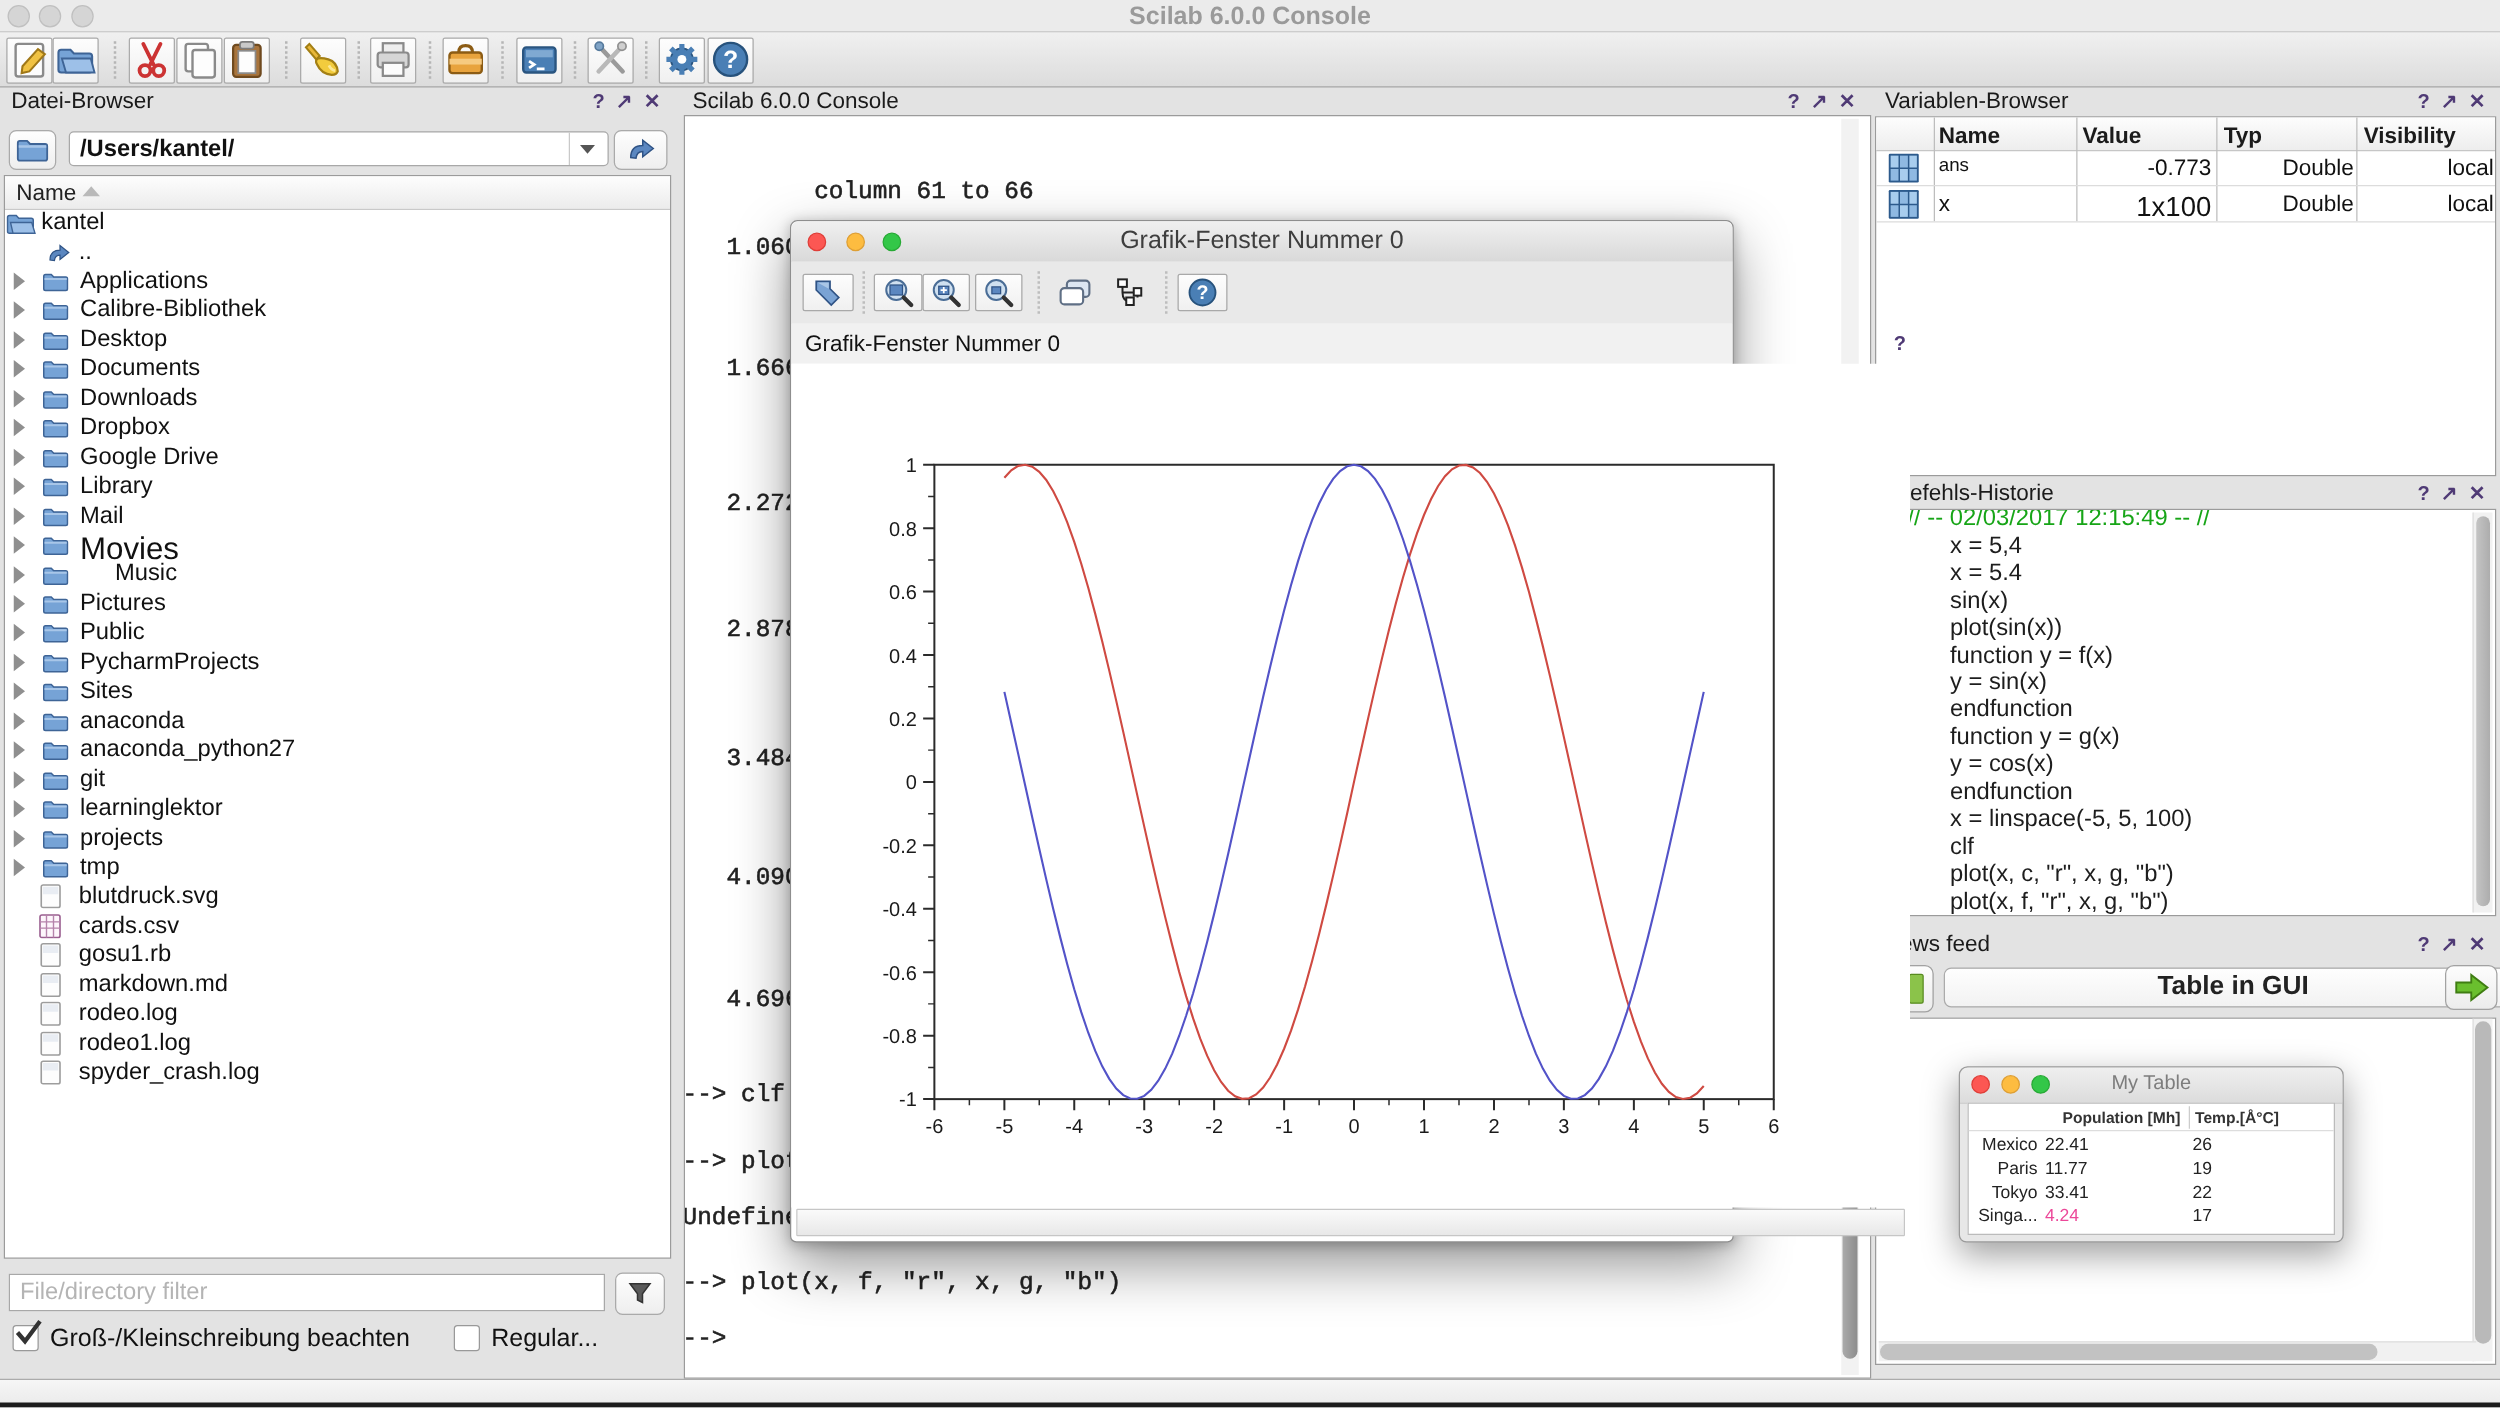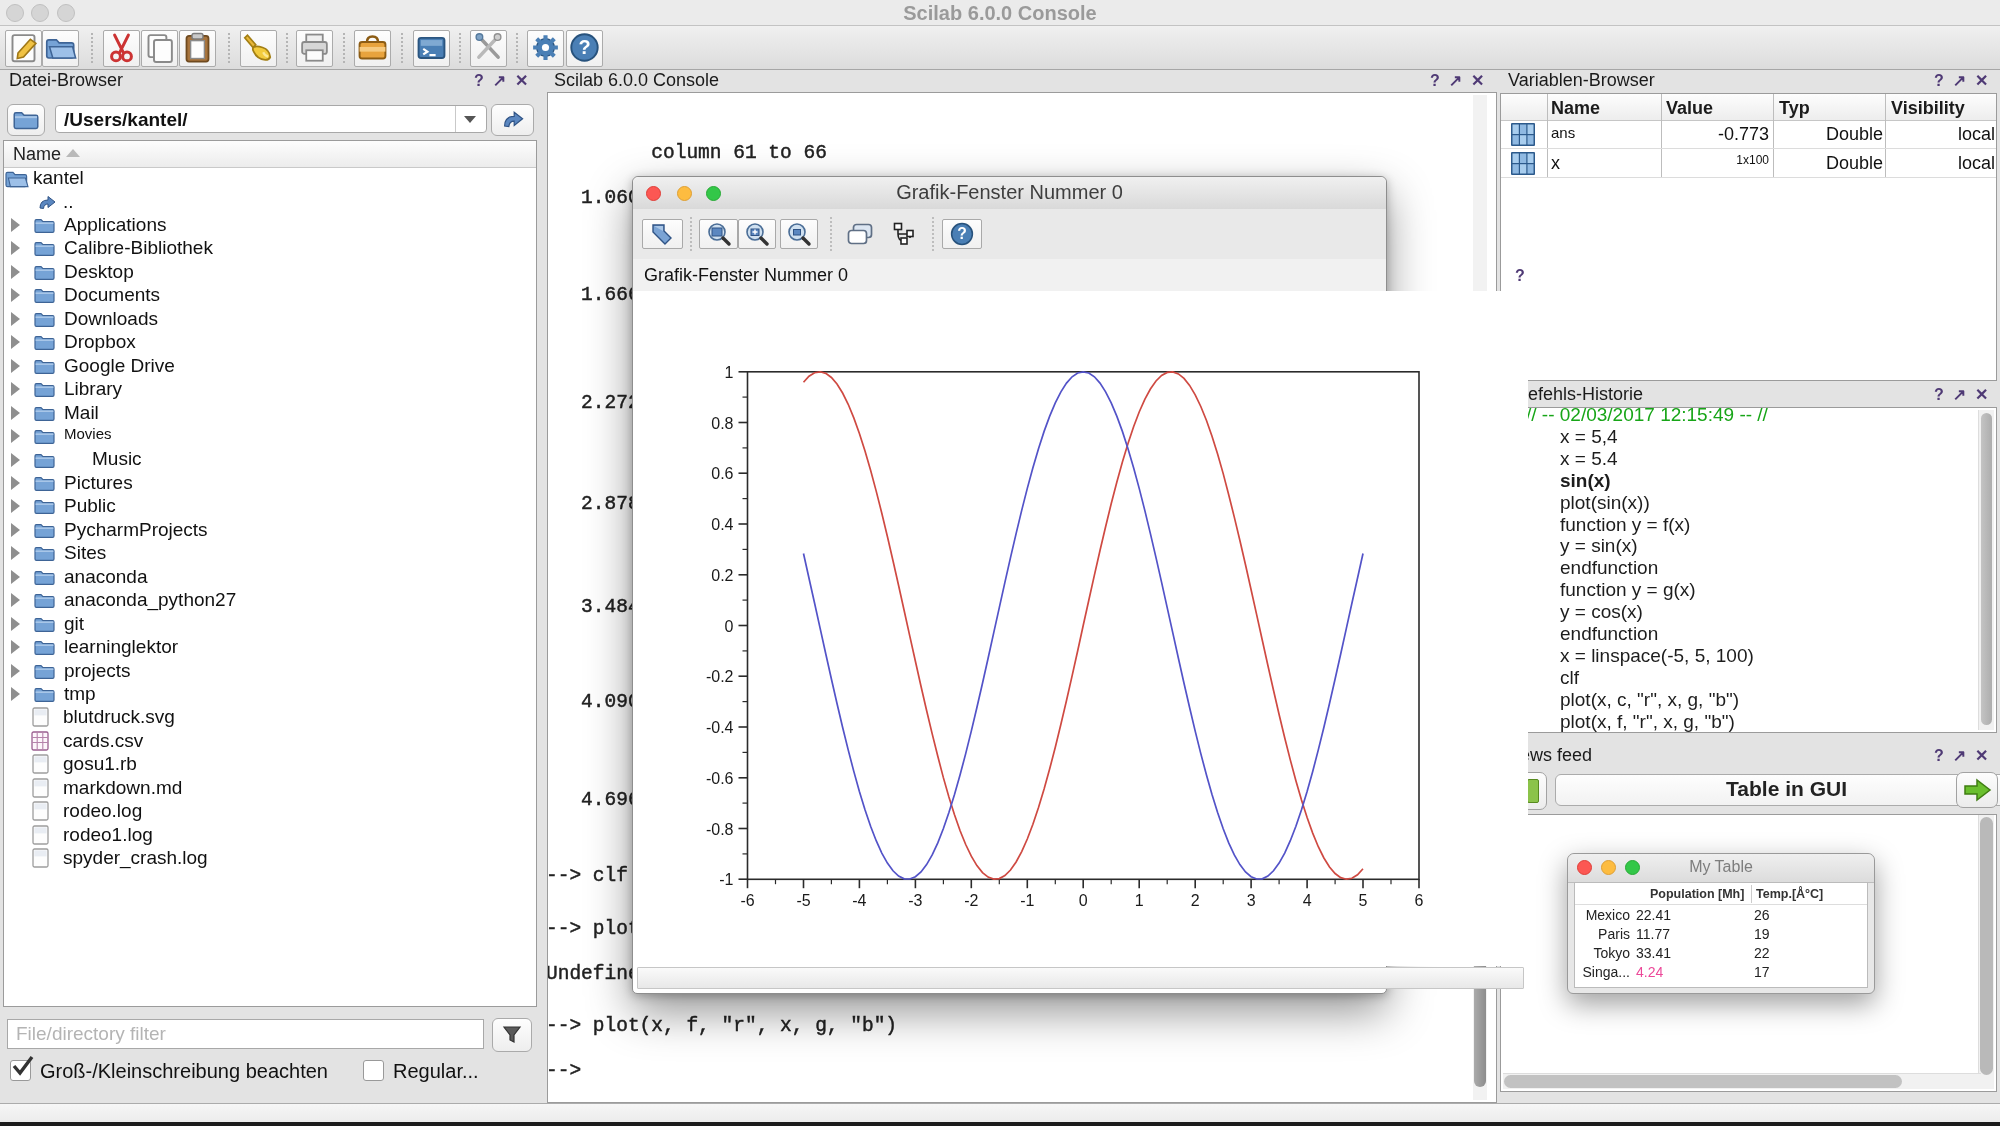--- a/index.html
+++ b/index.html
@@ -205,21 +205,21 @@
 <svg class="abs" style="left:30px;top:263.5999999999999px" width="21" height="17" viewBox="0 0 21 17">
 <path d="M1 4 Q1 2.6 2.4 2.6 L7 2.6 L9 4.6 L18.6 4.6 Q20 4.6 20 6 L20 14 Q20 15.4 18.6 15.4 L2.4 15.4 Q1 15.4 1 14 Z" fill="#76a3d6" stroke="#3e6496" stroke-width="1.2"></path>
 <path d="M1.6 6.2 L19.4 6.2" stroke="#a8c6e8" stroke-width="1.6"></path>
 </svg>
 <div class="abs" style="left:60px;top:261px;font-size:19px;color:#111;">Mail</div>
 <span class="abs" style="left:7px;top:288.0499999999999px;width:0;height:0;border-top:7px solid transparent;border-bottom:7px solid transparent;border-left:9px solid #8f8f8f;"></span>
 <svg class="abs" style="left:30px;top:287.0499999999999px" width="21" height="17" viewBox="0 0 21 17">
 <path d="M1 4 Q1 2.6 2.4 2.6 L7 2.6 L9 4.6 L18.6 4.6 Q20 4.6 20 6 L20 14 Q20 15.4 18.6 15.4 L2.4 15.4 Q1 15.4 1 14 Z" fill="#76a3d6" stroke="#3e6496" stroke-width="1.2"></path>
 <path d="M1.6 6.2 L19.4 6.2" stroke="#a8c6e8" stroke-width="1.6"></path>
 </svg>
-<div class="abs" style="left:60px;top:284px;font-size:15px;color:#111;">Movies</div>
+<div class="abs" style="left:60px;top:284px;font-size:25px;color:#111;">Movies</div>
 <span class="abs" style="left:7px;top:311.4999999999999px;width:0;height:0;border-top:7px solid transparent;border-bottom:7px solid transparent;border-left:9px solid #8f8f8f;"></span>
 <svg class="abs" style="left:30px;top:310.4999999999999px" width="21" height="17" viewBox="0 0 21 17">
 <path d="M1 4 Q1 2.6 2.4 2.6 L7 2.6 L9 4.6 L18.6 4.6 Q20 4.6 20 6 L20 14 Q20 15.4 18.6 15.4 L2.4 15.4 Q1 15.4 1 14 Z" fill="#76a3d6" stroke="#3e6496" stroke-width="1.2"></path>
 <path d="M1.6 6.2 L19.4 6.2" stroke="#a8c6e8" stroke-width="1.6"></path>
 </svg>
 <div class="abs" style="left:60px;top:307px;font-size:19px;color:#111;margin-left:28px;">Music</div>
 <span class="abs" style="left:7px;top:334.9499999999999px;width:0;height:0;border-top:7px solid transparent;border-bottom:7px solid transparent;border-left:9px solid #8f8f8f;"></span>
 <svg class="abs" style="left:30px;top:333.9499999999999px" width="21" height="17" viewBox="0 0 21 17">
 <path d="M1 4 Q1 2.6 2.4 2.6 L7 2.6 L9 4.6 L18.6 4.6 Q20 4.6 20 6 L20 14 Q20 15.4 18.6 15.4 L2.4 15.4 Q1 15.4 1 14 Z" fill="#76a3d6" stroke="#3e6496" stroke-width="1.2"></path>
 <path d="M1.6 6.2 L19.4 6.2" stroke="#a8c6e8" stroke-width="1.6"></path>
@@ -387,33 +387,33 @@
 <svg class="abs" style="left:9px;top:57px" width="26" height="25" viewBox="0 0 26 25">
 <rect x="1" y="1" width="24" height="23" fill="#2c5a8c" rx="1"></rect>
 <rect x="2.5" y="2.5" width="6.3" height="9.5" fill="#a8cdee"></rect>
       <rect x="10" y="2.5" width="6.3" height="9.5" fill="#8fb9e2"></rect>
       <rect x="17.5" y="2.5" width="6" height="9.5" fill="#a8cdee"></rect>
 <rect x="2.5" y="13.2" width="6.3" height="9.3" fill="#8fb9e2"></rect>
       <rect x="10" y="13.2" width="6.3" height="9.3" fill="#a8cdee"></rect>
       <rect x="17.5" y="13.2" width="6" height="9.3" fill="#8fb9e2"></rect>
 </svg>
 <div class="abs" style="left:50px;top:59px;font-size:18px;color:#111;">x</div>
-<div class="abs" style="left:60px;top:59px;width:208px;text-align:right;font-size:12px;color:#111;">1x100</div>
+<div class="abs" style="left:60px;top:59px;width:208px;text-align:right;font-size:22px;color:#111;">1x100</div>
 <div class="abs" style="left:174px;top:59px;width:208px;text-align:right;font-size:18px;color:#111;">Double</div>
 <div class="abs" style="left:286px;top:59px;width:208px;text-align:right;font-size:18px;color:#111;">local</div>
 </div>
 
 <div class="abs hdr" style="left:1516px;top:384px;">Befehls-Historie</div>
 <div class="abs picons" style="left:1934px;top:385px;">?&nbsp;&nbsp;↗&nbsp;&nbsp;✕</div>
 <div class="abs whitebox" style="left:1500px;top:407px;width:497px;height:326px;box-sizing:border-box;overflow:hidden;" id="histbox">
   <div id="histlines">
 <div class="abs" style="left:25px;top:-4px;font-size:19px;color:#17a517;white-space:pre;">// -- 02/03/2017 12:15:49 -- //</div>
 <div class="abs" style="left:59px;top:18px;font-size:19px;color:#1d1d1d;white-space:pre;">x = 5,4</div>
 <div class="abs" style="left:59px;top:40px;font-size:19px;color:#1d1d1d;white-space:pre;">x = 5.4</div>
-<div class="abs" style="left:59px;top:62px;font-size:19px;color:#1d1d1d;white-space:pre;font-weight:bold;">sin(x)</div>
+<div class="abs" style="left:59px;top:62px;font-size:19px;color:#1d1d1d;white-space:pre;">sin(x)</div>
 <div class="abs" style="left:59px;top:84px;font-size:19px;color:#1d1d1d;white-space:pre;">plot(sin(x))</div>
 <div class="abs" style="left:59px;top:106px;font-size:19px;color:#1d1d1d;white-space:pre;">function y = f(x)</div>
 <div class="abs" style="left:59px;top:127px;font-size:19px;color:#1d1d1d;white-space:pre;">y = sin(x)</div>
 <div class="abs" style="left:59px;top:149px;font-size:19px;color:#1d1d1d;white-space:pre;">endfunction</div>
 <div class="abs" style="left:59px;top:171px;font-size:19px;color:#1d1d1d;white-space:pre;">function y = g(x)</div>
 <div class="abs" style="left:59px;top:193px;font-size:19px;color:#1d1d1d;white-space:pre;">y = cos(x)</div>
 <div class="abs" style="left:59px;top:215px;font-size:19px;color:#1d1d1d;white-space:pre;">endfunction</div>
 <div class="abs" style="left:59px;top:237px;font-size:19px;color:#1d1d1d;white-space:pre;">x = linspace(-5, 5, 100)</div>
 <div class="abs" style="left:59px;top:259px;font-size:19px;color:#1d1d1d;white-space:pre;">clf</div>
 <div class="abs" style="left:59px;top:281px;font-size:19px;color:#1d1d1d;white-space:pre;">plot(x, c, "r", x, g, "b")</div>

